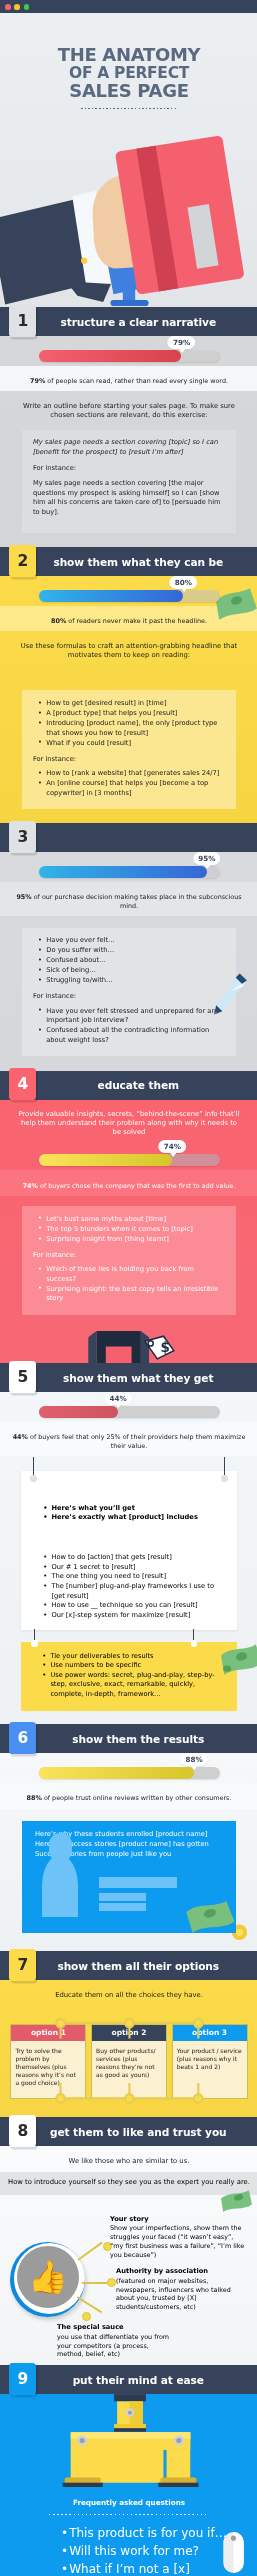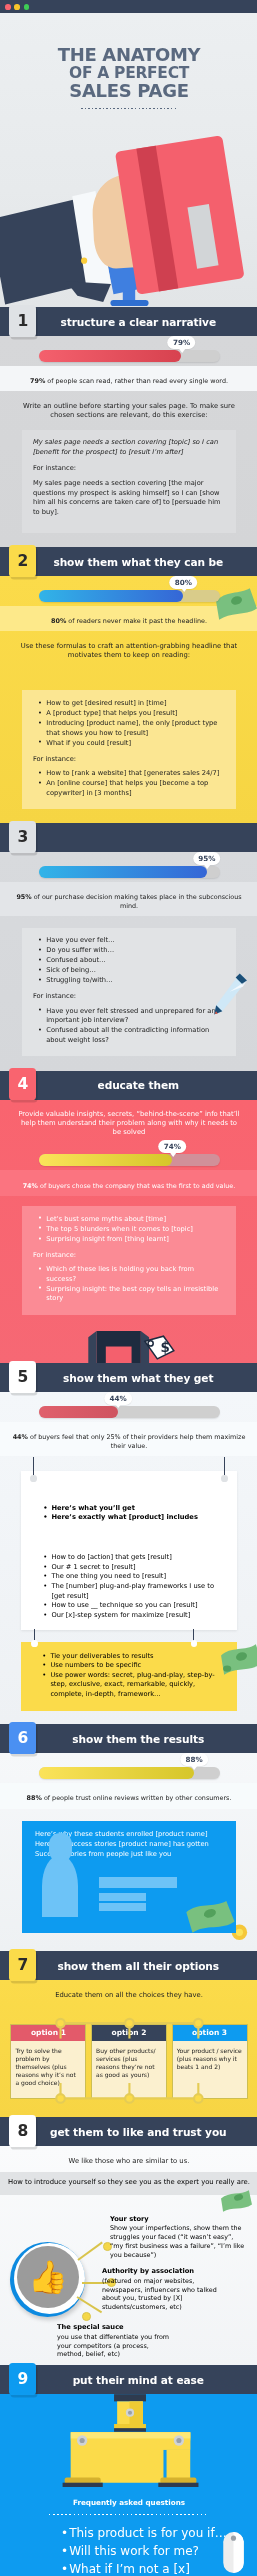--- a/index.html
+++ b/index.html
@@ -656,21 +656,21 @@
       <div class="lead-knob" style="left:103px;top:47px"></div>
       <div class="lead-line" style="left:82px;top:87px;width:27px"></div>
       <div class="lead-knob" style="left:107px;top:83px"></div>
       <div class="lead-line" style="left:77px;top:101px;width:29px;transform:rotate(32deg);transform-origin:left center"></div>
       <div class="lead-knob" style="left:82px;top:117px"></div>
 
       <div class="trust-item" style="left:110px;top:19.6px;width:138px">
         <b>Your story</b>
         <span>Show your imperfections, show them the struggles your faced (“it wasn’t easy”, “my first business was a failure”,  “I’m like you because”)</span>
       </div>
-      <div class="trust-item" style="left:102px;top:72px;width:132px">
+      <div class="trust-item" style="left:116px;top:72px;width:132px">
         <b>Authority by association</b>
         <span>(featured on major websites, newspapers, influencers who talked about you, trusted by [X] students/customers, etc)</span>
       </div>
       <div class="trust-item" style="left:57px;top:128px;width:118px">
         <b>The special sauce</b>
         <span>you use that differentiate you from your competitors (a process, method, belief, etc)</span>
       </div>
     </div>
   </div>
 

